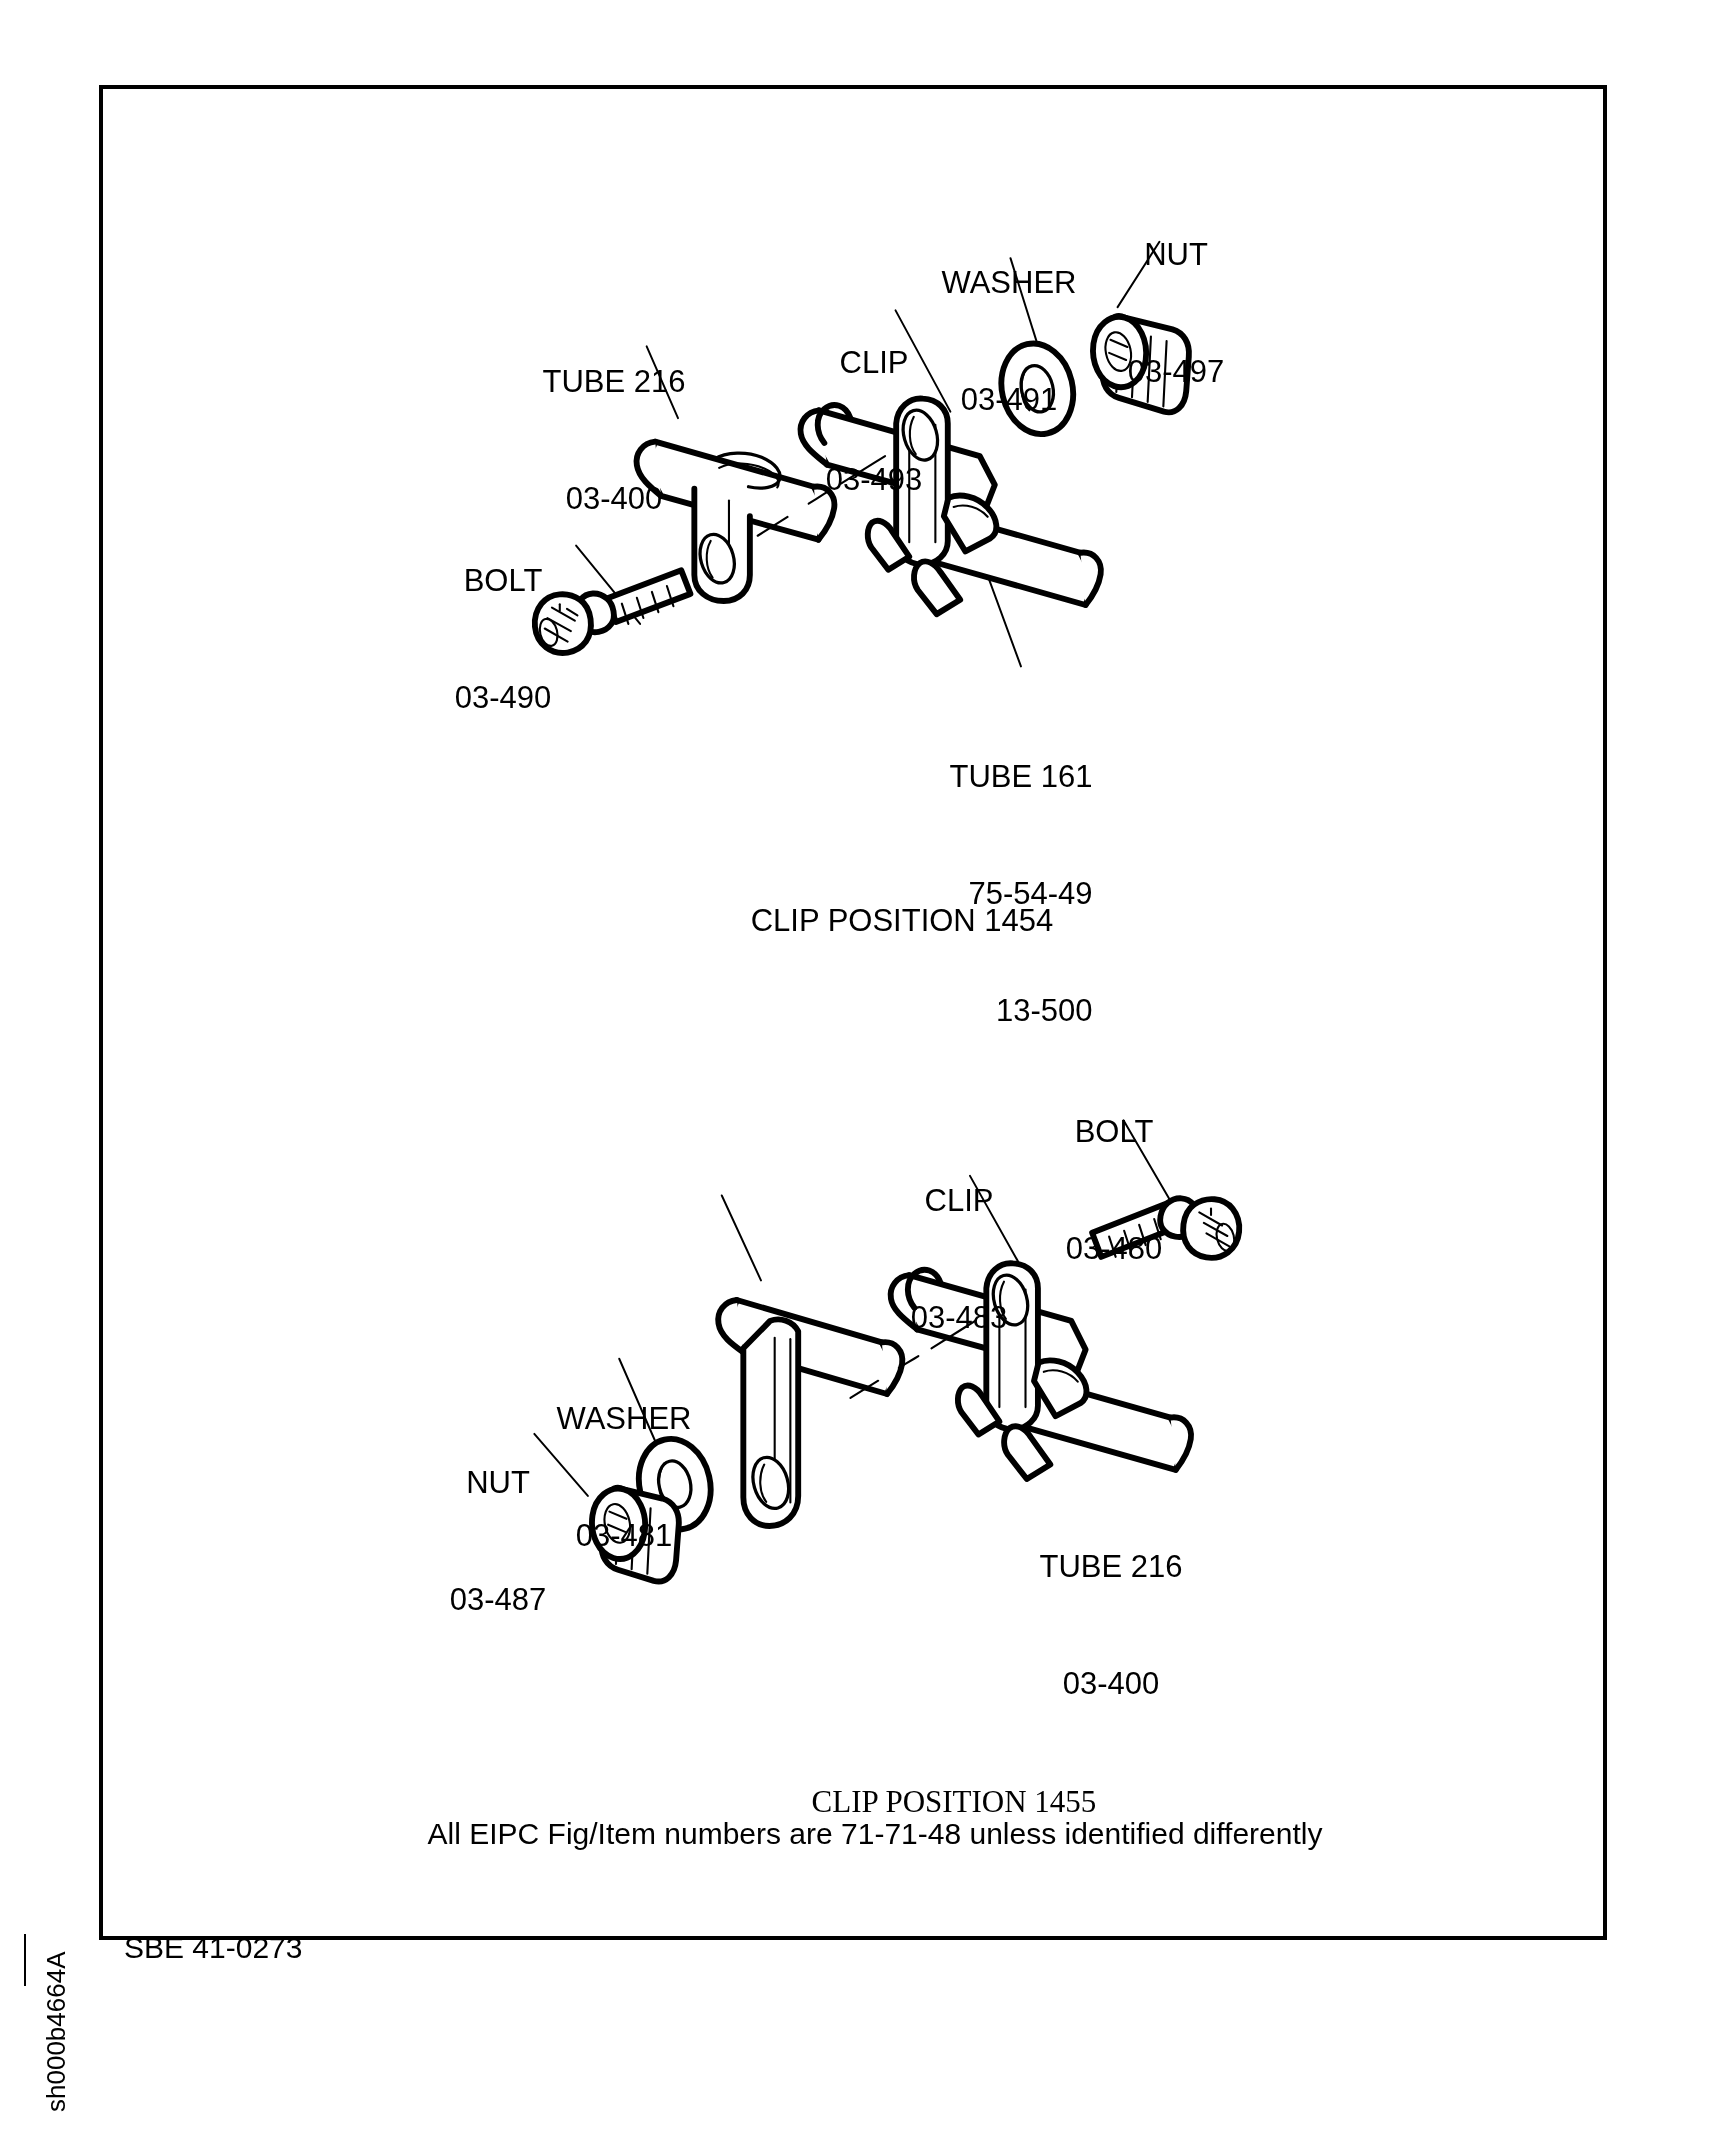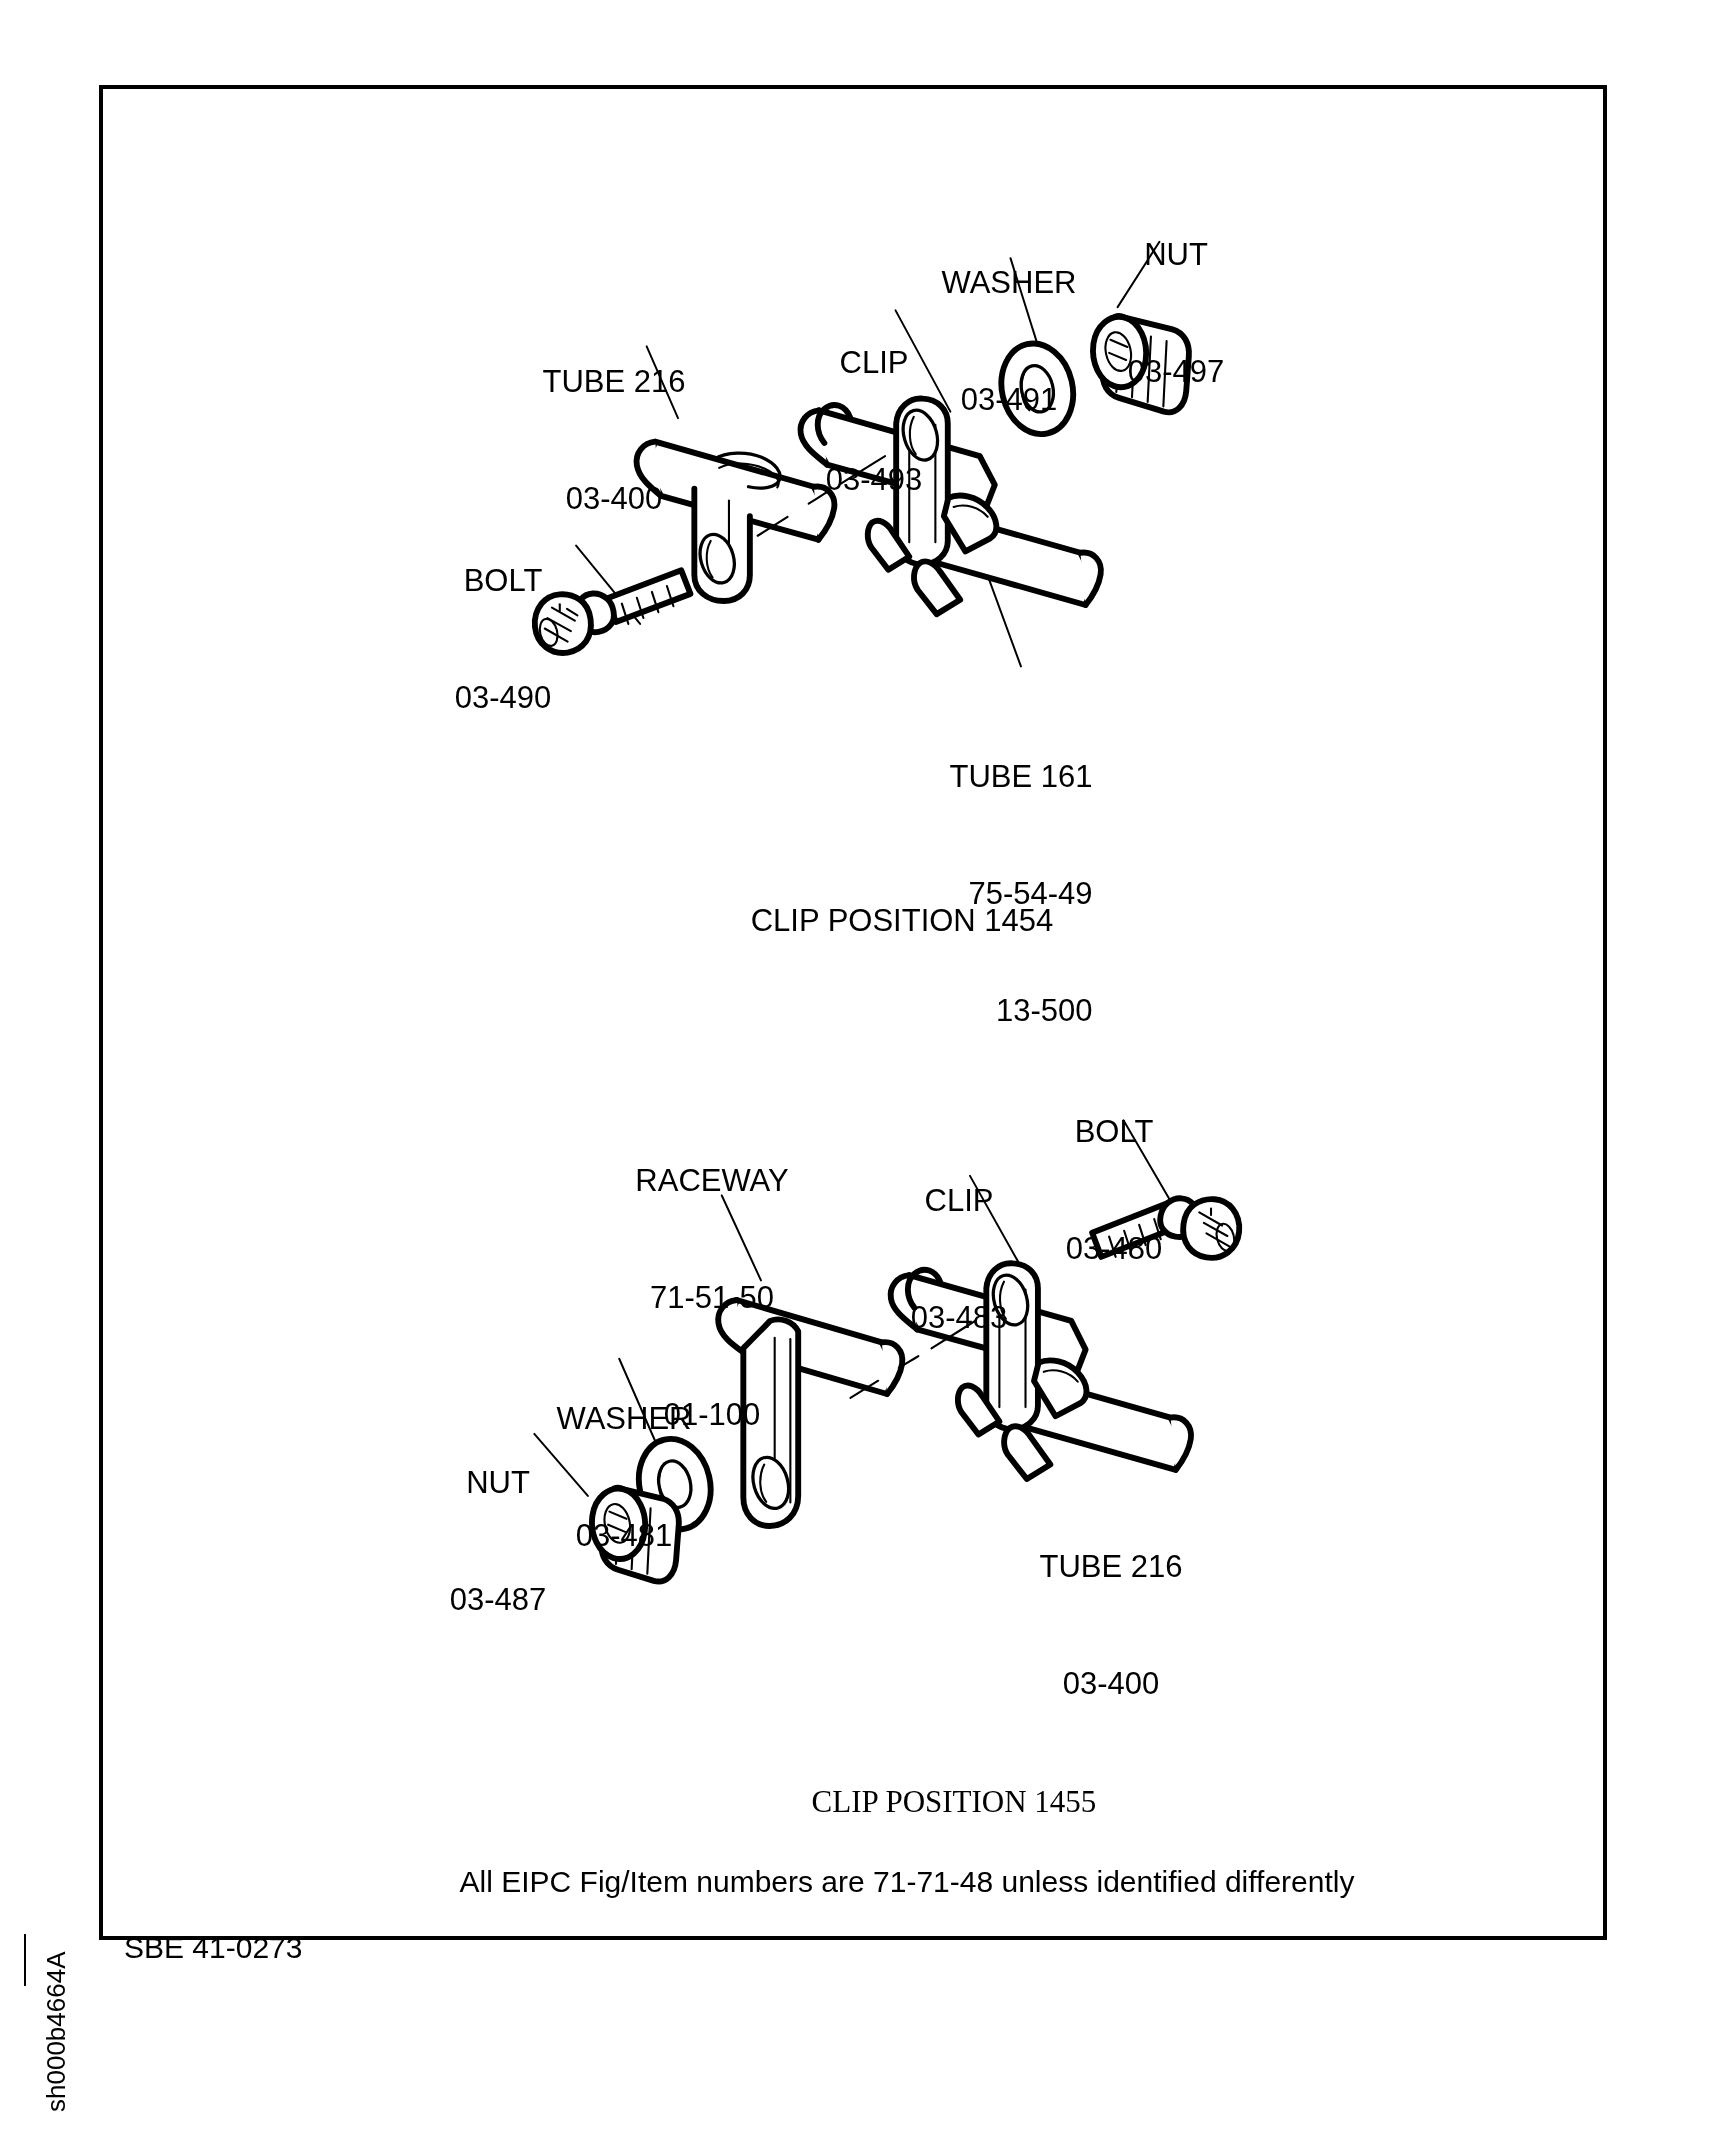--- a/index.html
+++ b/index.html
@@ -343,25 +343,20 @@
   </div>
 
   <div class="lbl ctr" style="left:1021px; top:679px;text-align:right;">
     <div>TUBE 161</div>
     <div>75-54-49</div>
     <div>13-500</div>
   </div>
 
   <div class="caption" style="left:902px; top:859px;">CLIP POSITION 1454</div>
 
-  <div class="lbl ctr" style="left:712px; top:1083px;">
-    <div>RACEWAY</div>
-    <div>71-51-50</div>
-    <div>01-100</div>
-  </div>
 
   <div class="lbl ctr" style="left:959px; top:1103px;">
     <div>CLIP</div>
     <div>03-483</div>
   </div>
 
   <div class="lbl ctr" style="left:1114px; top:1034px;">
     <div>BOLT</div>
     <div>03-480</div>
   </div>
@@ -376,21 +371,21 @@
     <div>03-487</div>
   </div>
 
   <div class="lbl ctr" style="left:1111px; top:1469px;">
     <div>TUBE 216</div>
     <div>03-400</div>
   </div>
 
   <div class="caption" style="left:954px; top:1740px;font-family:Liberation Serif, serif;">CLIP POSITION 1455</div>
 
-  <div class="note" style="left:875px; top:1865px;margin-left:32px;">All EIPC Fig/Item numbers are 71-71-48 unless identified differently</div>
+  <div class="note" style="left:875px; top:1817px;">All EIPC Fig/Item numbers are 71-71-48 unless identified differently</div>
 
   <div class="sbe" style="left:124px; top:1931px;">SBE 41-0273</div>
 
   <div class="sidebar-rule" style="left:23.5px; top:1934px; height:52px;"></div>
 
   <div class="sidecode" style="left:41px; top:2112px;">sh000b4664A</div>
 
 </div>
 
 

